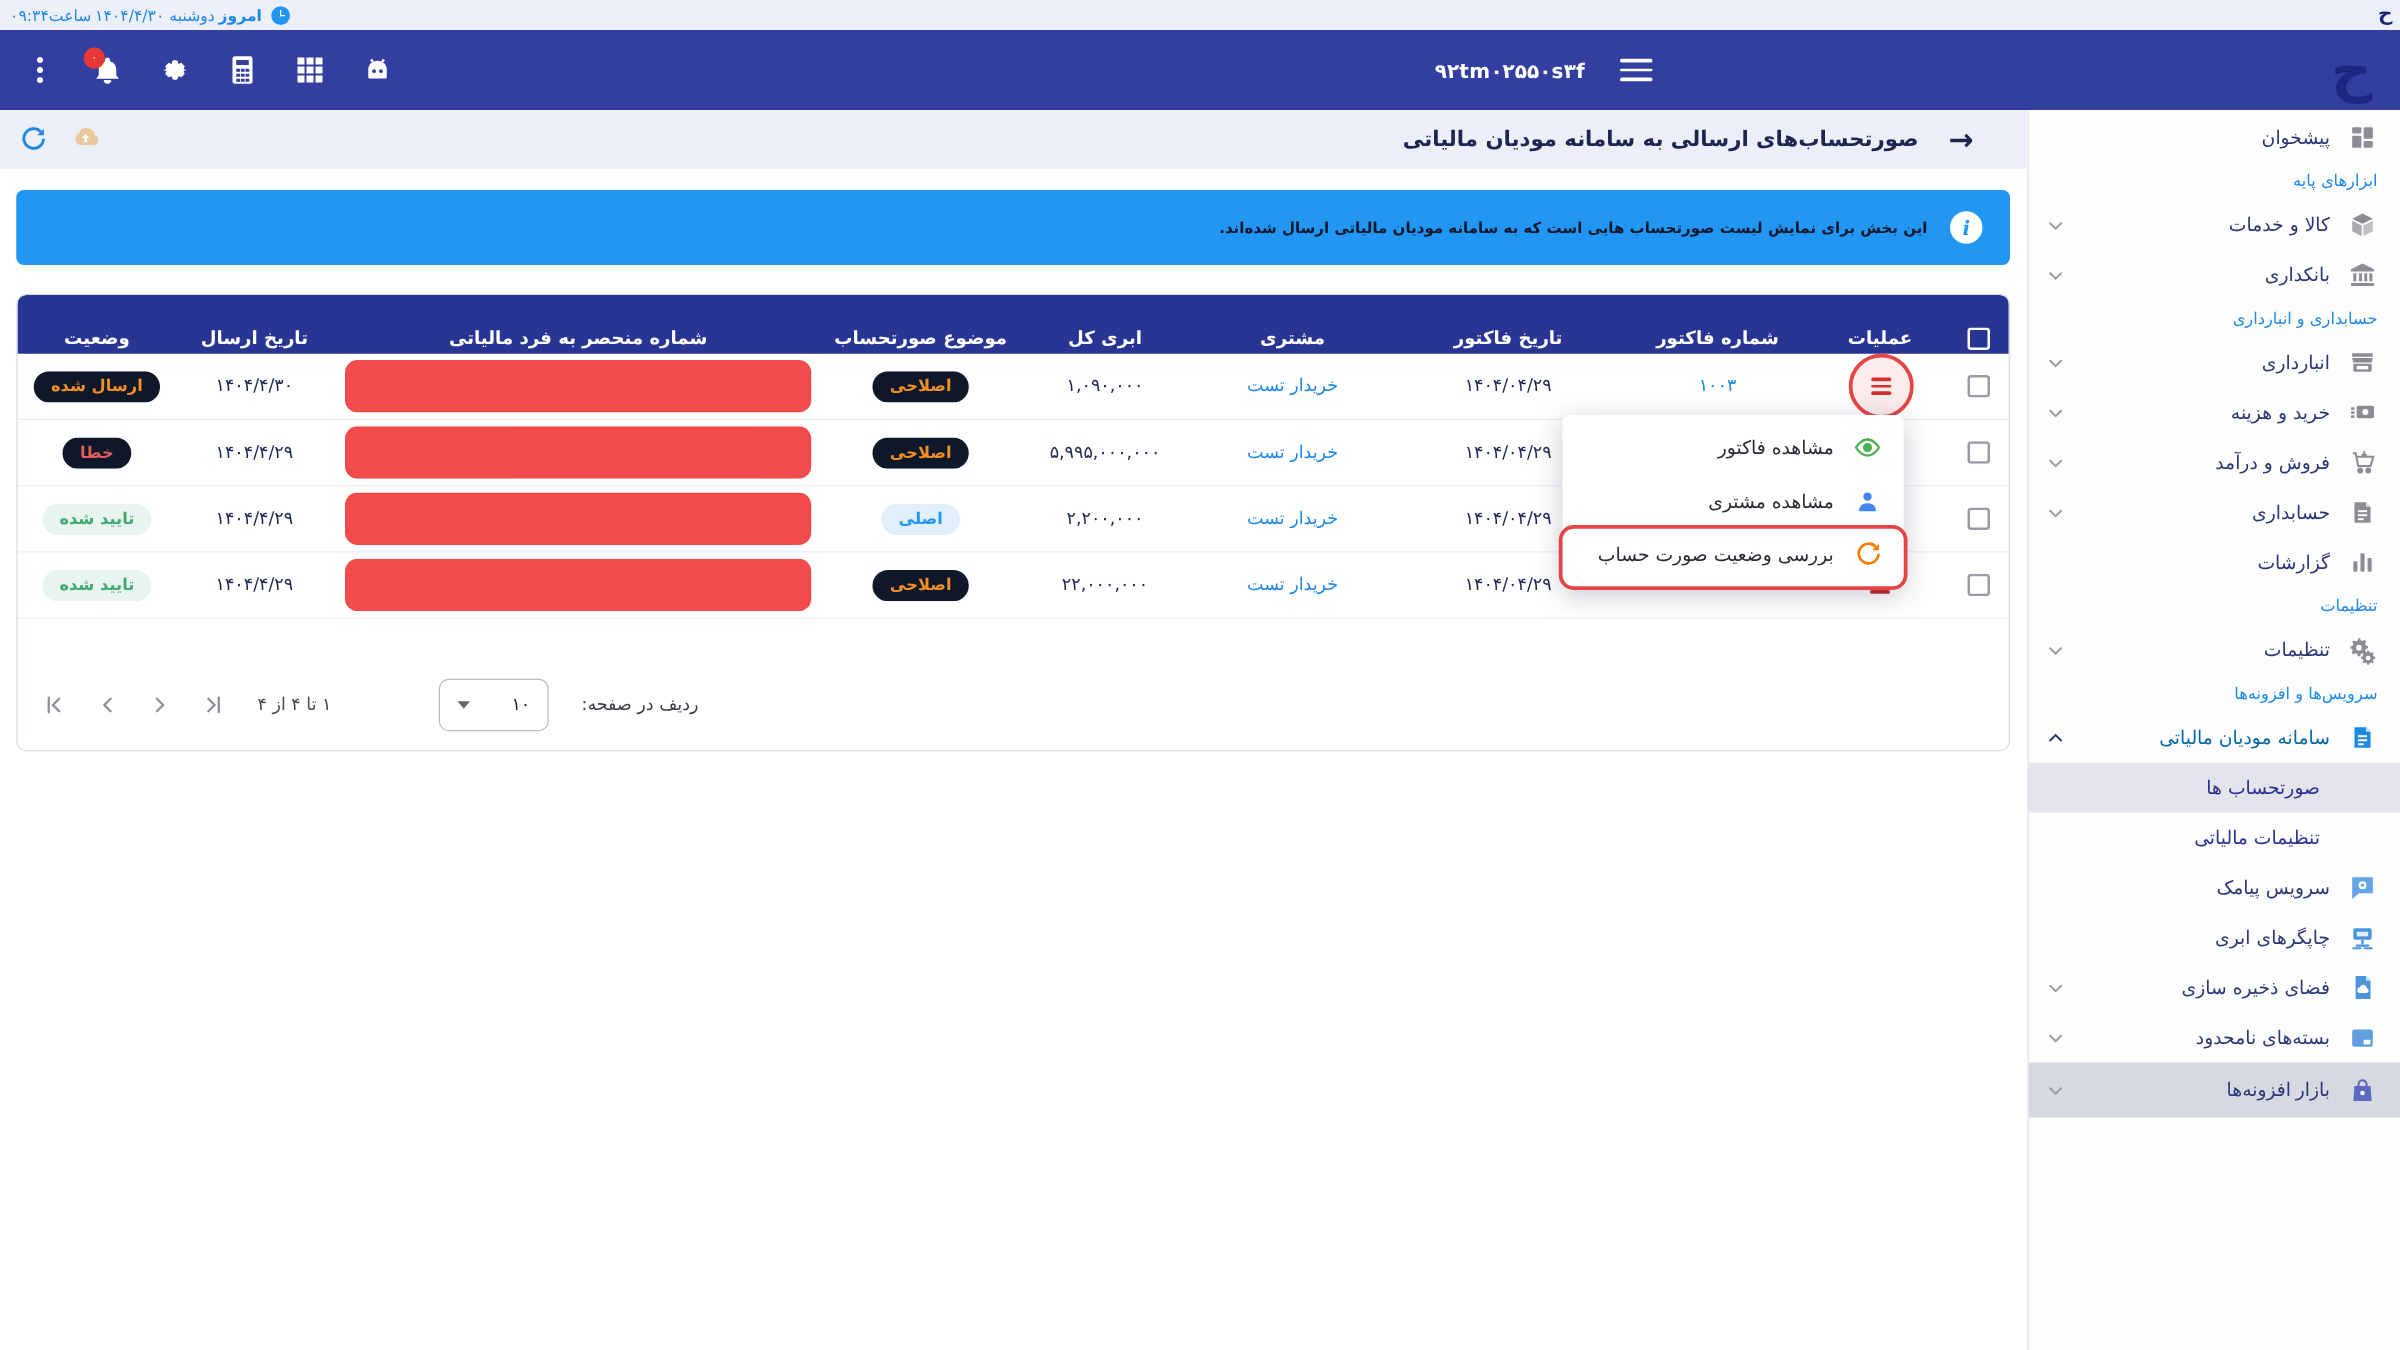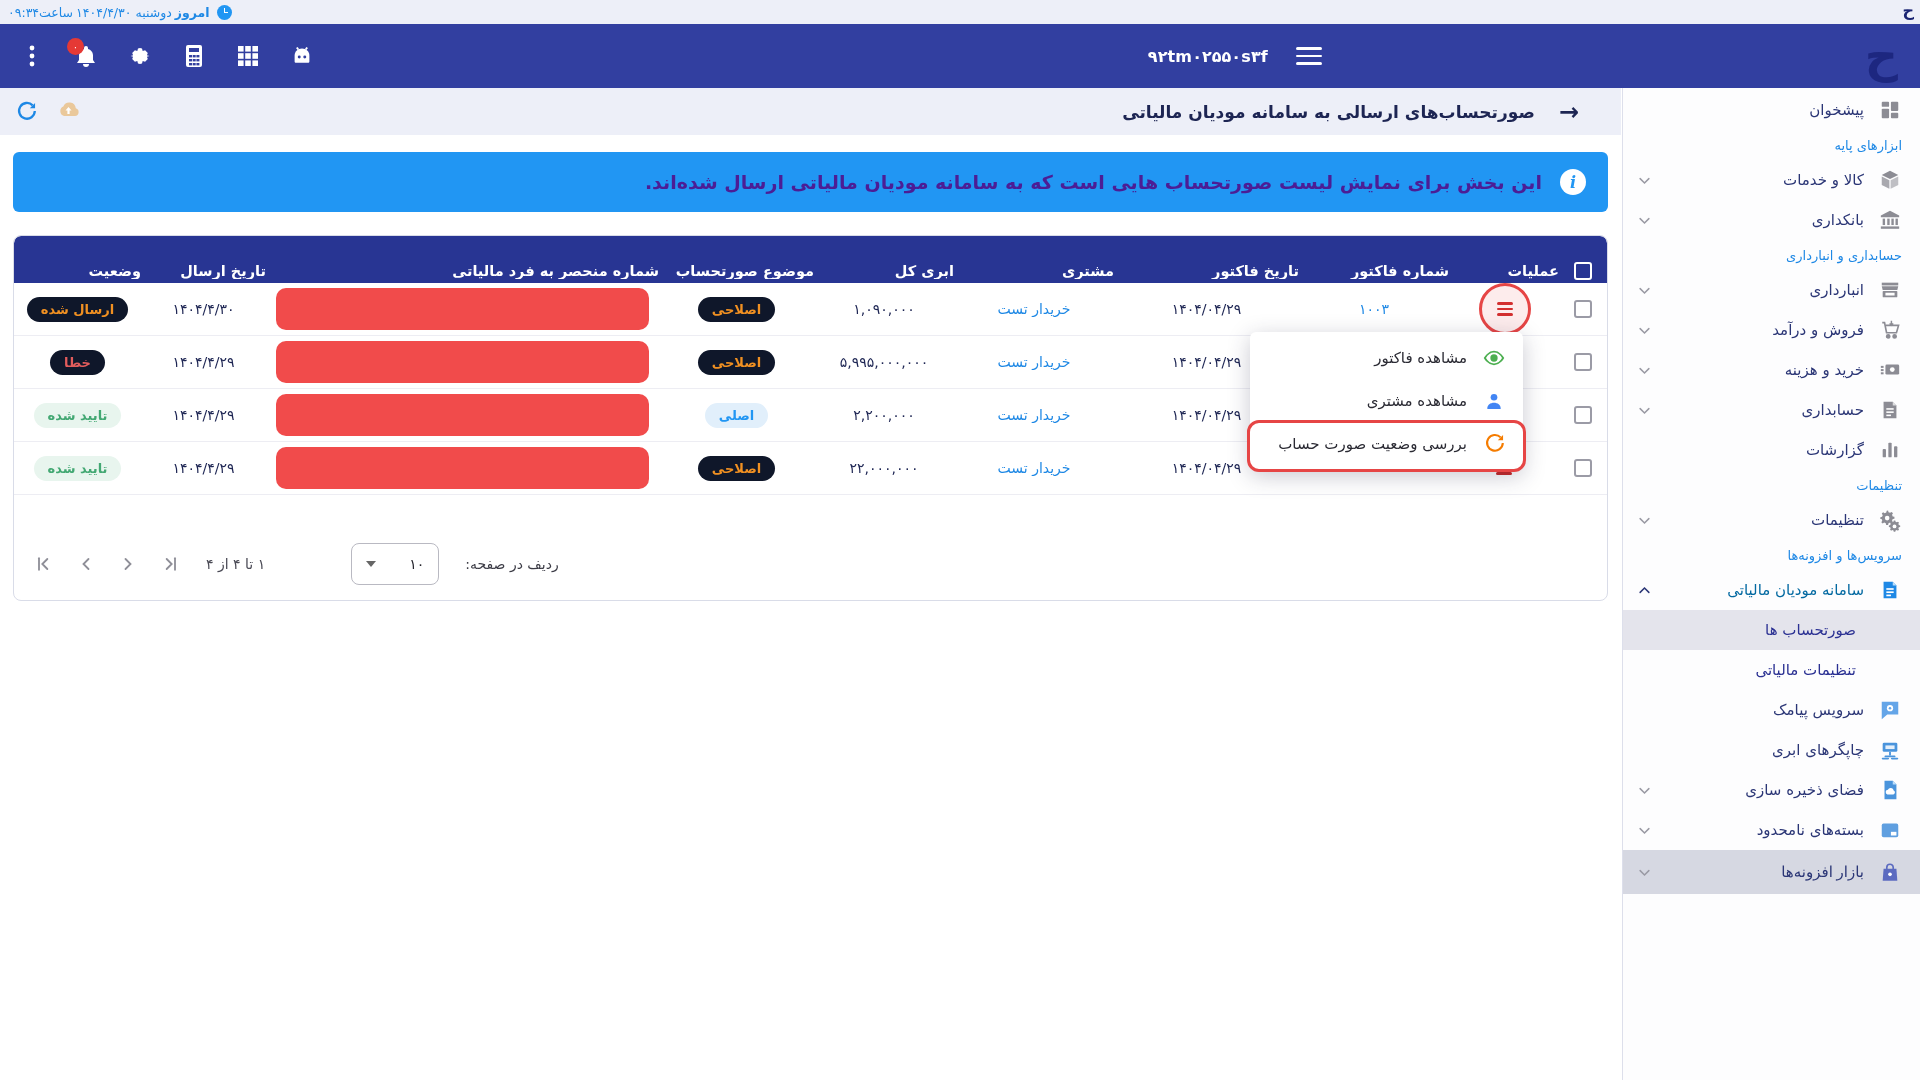--- a/index.html
+++ b/index.html
@@ -55,31 +55,31 @@
   .tb-cloud { position:absolute; left:56px; top:12px; }
   .page-title-wrap { position:absolute; right:42px; top:0; height:47px; display:flex; align-items:center; gap:24px; }
   .back-arrow { color:#1d2553; font-size:24px; line-height:1; font-weight:bold; }
   .page-title { color:#1d2553; font-size:17px; font-weight:600; }
 
   .banner { margin:17px 13px 0; height:60px; background:#2196f3; border-radius:6px;
     display:flex; align-items:center; padding:0 22px; gap:18px; }
   .banner-info { width:26px; height:26px; border-radius:50%; background:#fff; color:#2196f3;
     font-weight:bold; font-size:16px; display:flex; align-items:center; justify-content:center; flex:0 0 auto;
     font-family:"DejaVu Serif","Liberation Serif",serif; font-style:italic; }
-  .banner-text { color:#4c1d95; font-size:19px; font-weight:bold; }
+  .banner-text { color:#0f172a; font-size:12px; font-weight:bold; }
 
   
   .card { position:relative; margin:23px 13px 0; height:366px; border:1px solid #d9dce8;
     border-radius:8px; background:#fff; display:flex; flex-direction:column; overflow:hidden; }
   .grid-row { display:grid; direction:rtl;
     grid-template-columns:48px 110px 150px 185px 160px 140px 155px 1fr 125px 127px;
     align-items:center; }
   .thead { height:47px; background:#283593; color:#fff; font-size:14.5px; font-weight:bold;
     border-radius:7px 7px 0 0; flex:0 0 auto; }
-  .thead .cell { text-align:right;margin-top:22px; }
+  .thead .cell { text-align:center;margin-top:22px; }
   .trow { height:53px; border-bottom:1px solid #ededf3; color:#1d2553; font-size:14px; flex:0 0 auto; }
   .cell { text-align:center; overflow:hidden; white-space:nowrap; }
   .cb { width:18px; height:18px; border:2px solid #9b9ba6; border-radius:3px; margin:0 auto; background:#fff; }
   .cb.header { border-color:#fff; background:transparent; }
   .link { color:#1e88e5; cursor:pointer; }
   .badge { display:inline-block; padding:5px 14px; border-radius:16px; font-size:13px; font-weight:bold; }
   .badge.orange { color:#f09022; background:#0f172a; }
   .badge.red    { color:#e25c5c; background:#0f172a; }
   .badge.green  { color:#43a873; background:#e8f5ee; }
   .badge.blue   { color:#2196f3; background:#e1effb; }
@@ -255,45 +255,45 @@
         </span>
         <span>انبارداری</span>
         <span class="chev">
           <svg width="15" height="15" viewBox="0 0 24 24" fill="none" stroke="#9a9aa4" stroke-width="2.4" stroke-linecap="round">
             <path d="M5 9l7 7 7-7"></path>
           </svg>
         </span>
       </div>
       <div class="sb-item">
         <span class="sb-ic">
-          <svg width="23" height="22" viewBox="0 0 24 24" fill="none" stroke="#8c8c94" stroke-width="1.8">
-            <path d="M3 4h2.5l2.2 11h10.8l2.3-8H7"></path>
-            <circle cx="9.5" cy="19" r="1.7" fill="#8c8c94"></circle>
-            <circle cx="16.5" cy="19" r="1.7" fill="#8c8c94"></circle>
-            <path d="M13 2v4.5M11 4.8l2 2 2-2" stroke-width="1.6"></path>
-          </svg>
-        </span>
-        <span>فروش و درآمد</span>
-        <span class="chev">
-          <svg width="15" height="15" viewBox="0 0 24 24" fill="none" stroke="#9a9aa4" stroke-width="2.4" stroke-linecap="round">
-            <path d="M5 9l7 7 7-7"></path>
-          </svg>
-        </span>
-      </div>
-      <div class="sb-item">
-        <span class="sb-ic">
           <svg width="24" height="22" viewBox="0 0 24 24" fill="#8c8c94">
             <rect x="7" y="6" width="15" height="11" rx="1.5"></rect>
             <circle cx="14.5" cy="11.5" r="2.6" fill="#fff"></circle>
             <rect x="2" y="7.5" width="3" height="2.2"></rect>
             <rect x="2" y="11" width="3" height="2.2"></rect>
             <rect x="2" y="14.5" width="3" height="2.2"></rect>
           </svg>
         </span>
         <span>خرید و هزینه</span>
+        <span class="chev">
+          <svg width="15" height="15" viewBox="0 0 24 24" fill="none" stroke="#9a9aa4" stroke-width="2.4" stroke-linecap="round">
+            <path d="M5 9l7 7 7-7"></path>
+          </svg>
+        </span>
+      </div>
+      <div class="sb-item">
+        <span class="sb-ic">
+          <svg width="23" height="22" viewBox="0 0 24 24" fill="none" stroke="#8c8c94" stroke-width="1.8">
+            <path d="M3 4h2.5l2.2 11h10.8l2.3-8H7"></path>
+            <circle cx="9.5" cy="19" r="1.7" fill="#8c8c94"></circle>
+            <circle cx="16.5" cy="19" r="1.7" fill="#8c8c94"></circle>
+            <path d="M13 2v4.5M11 4.8l2 2 2-2" stroke-width="1.6"></path>
+          </svg>
+        </span>
+        <span>فروش و درآمد</span>
         <span class="chev">
           <svg width="15" height="15" viewBox="0 0 24 24" fill="none" stroke="#9a9aa4" stroke-width="2.4" stroke-linecap="round">
             <path d="M5 9l7 7 7-7"></path>
           </svg>
         </span>
       </div>
       <div class="sb-item">
         <span class="sb-ic">
           <svg width="22" height="22" viewBox="0 0 24 24" fill="#8c8c94">
             <path d="M5 3h10l4 4v14H5z"></path>

